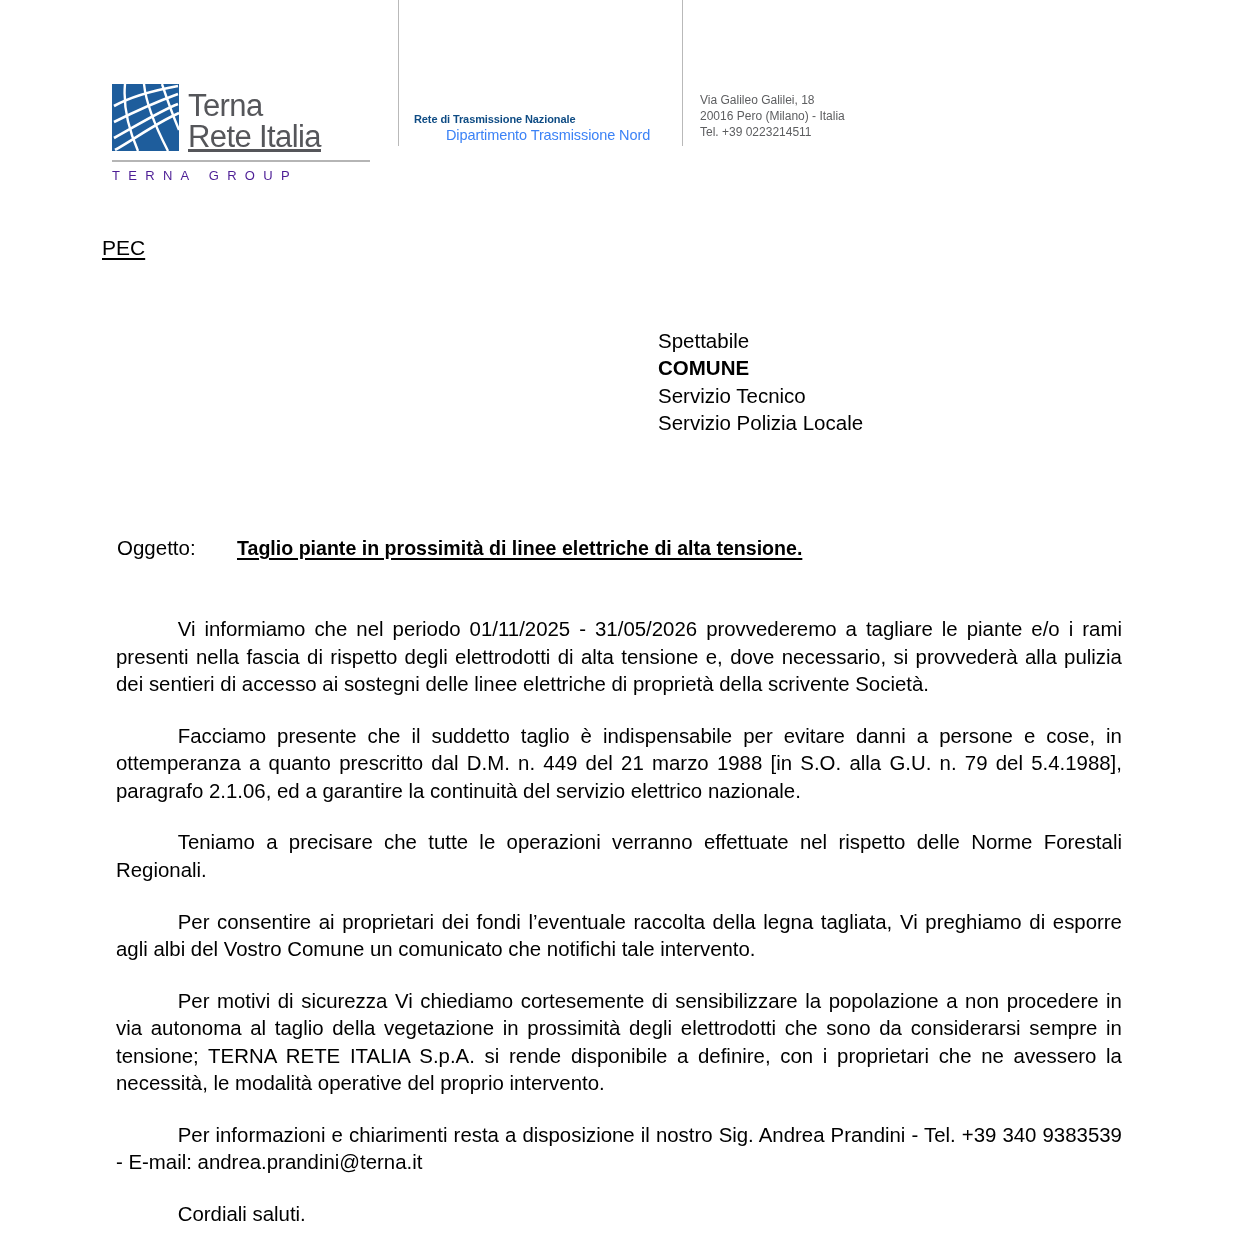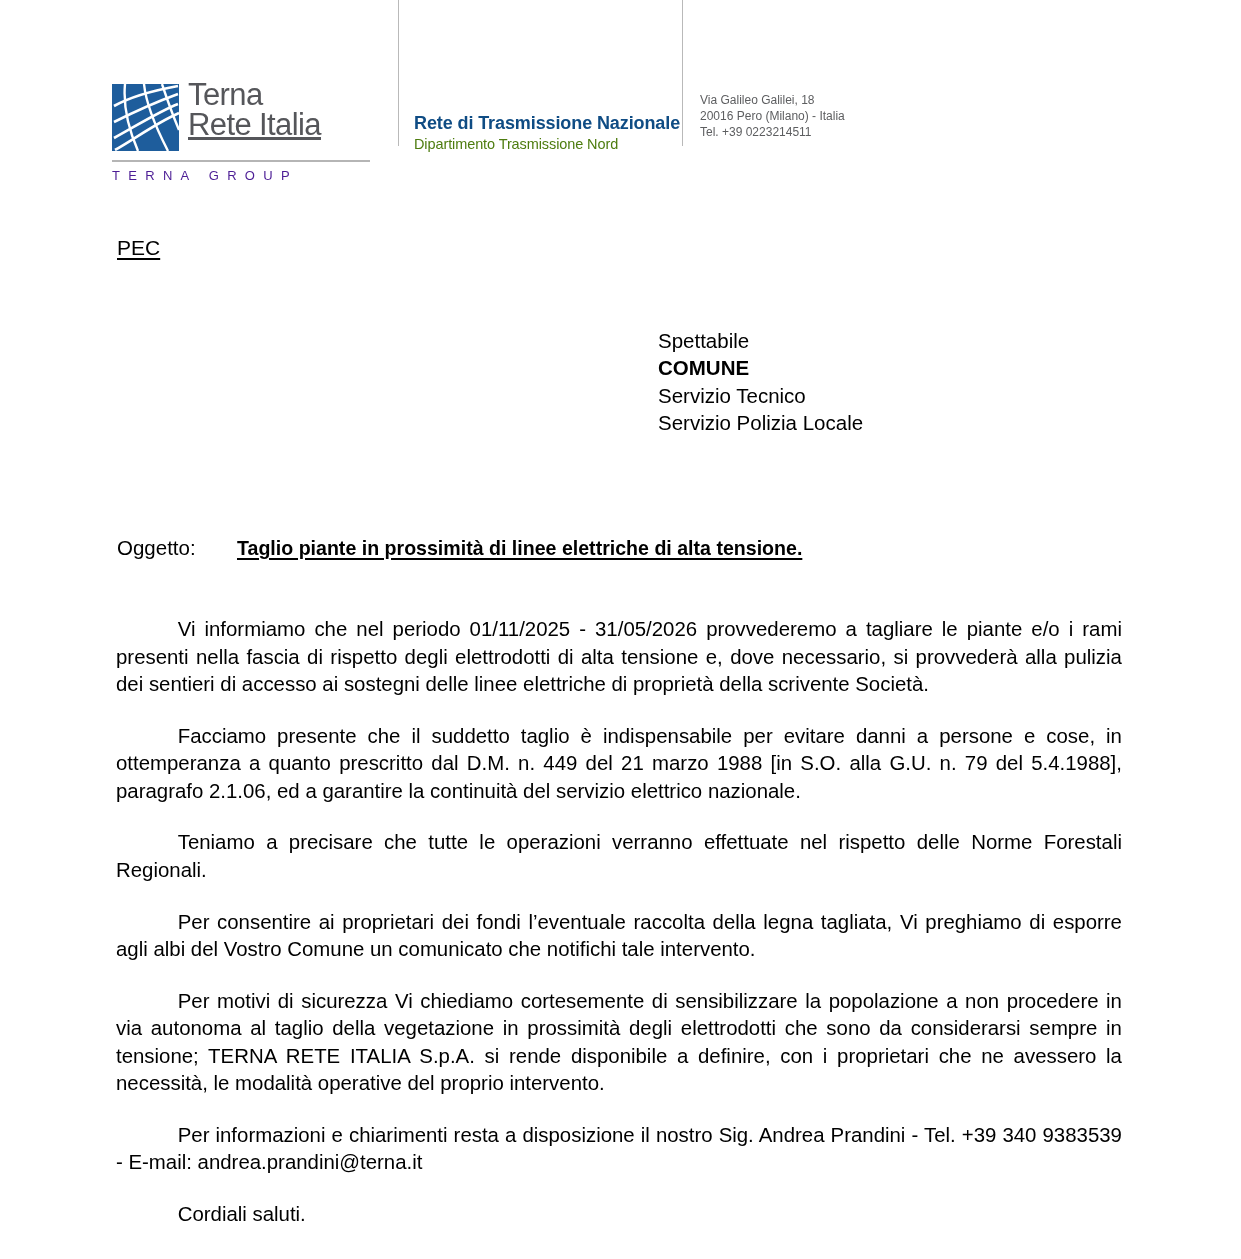--- a/index.html
+++ b/index.html
@@ -37,21 +37,21 @@
   .divider-2 { left: 682px; }
 
   .logo-block {
     position: absolute;
     left: 112px;
     top: 84px;
     width: 262px;
   }
   .logo-row {
     display: flex;
-    align-items: flex-start;
+    align-items: flex-end;
   }
   .logo-mark {
     width: 67px;
     height: 67px;
     flex: 0 0 67px;
     background: #1e5d9c;
     position: relative;
     overflow: hidden;
   }
   .logo-mark svg { display: block; }
@@ -88,29 +88,30 @@
   }
 
   .dept-block {
     position: absolute;
     left: 414px;
     top: 112px;
     line-height: 1.28;
     white-space: nowrap;
   }
   .dept-line1 {
-    font-size: 18px;
+    font-size: 11px;
     font-weight: bold;
     color: #0f4c84;
     letter-spacing: -0.1px;
   }
   .dept-line2 {
     font-size: 14.5px;
-    color: #4d7c0f;
+    color: #3b82f6;
     letter-spacing: -0.1px;
+    margin-left: 32px;
   }
 
   .addr-block {
     position: absolute;
     left: 700px;
     top: 93px;
     line-height: 1.33;
     white-space: nowrap;
     font-size: 12px;
     color: #5d5e60;
@@ -119,21 +120,21 @@
   
   .sheet {
     position: absolute;
     left: 0;
     top: 0;
     width: 1241px;
   }
 
   .pec {
     position: absolute;
-    left: 117px;
+    left: 102px;
     top: 236px;
     font-size: 21px;
     text-decoration: underline;
     text-underline-offset: 3px;
   }
 
   .recipient {
     position: absolute;
     left: 658px;
     top: 327px;

